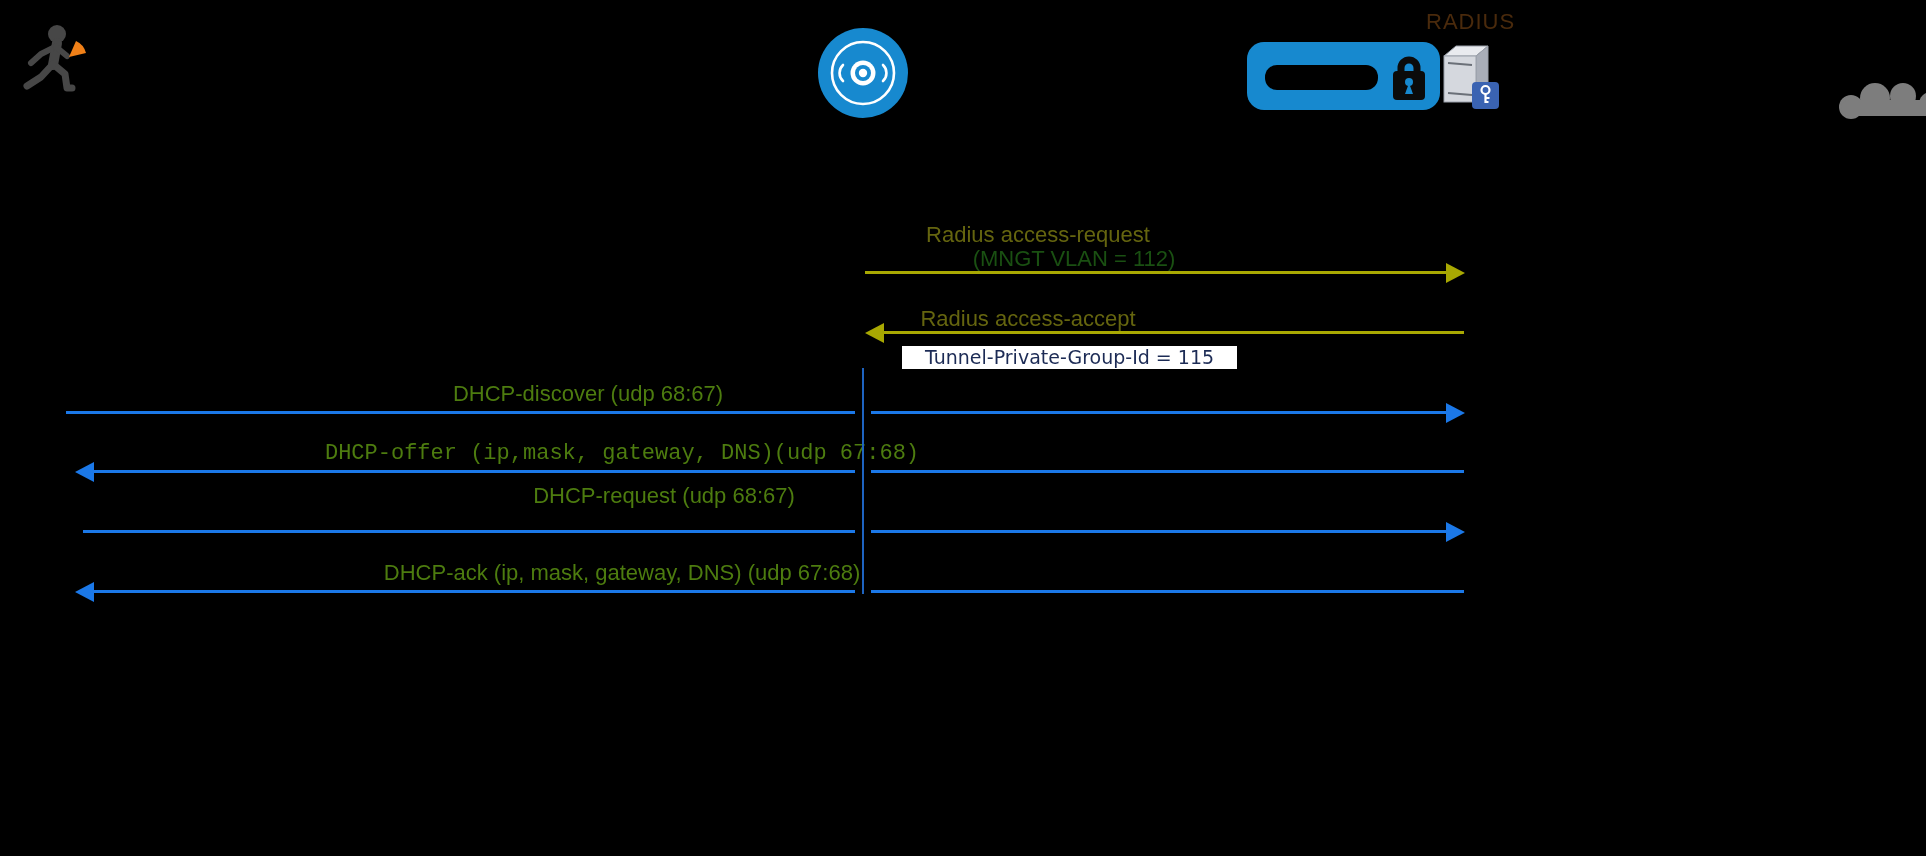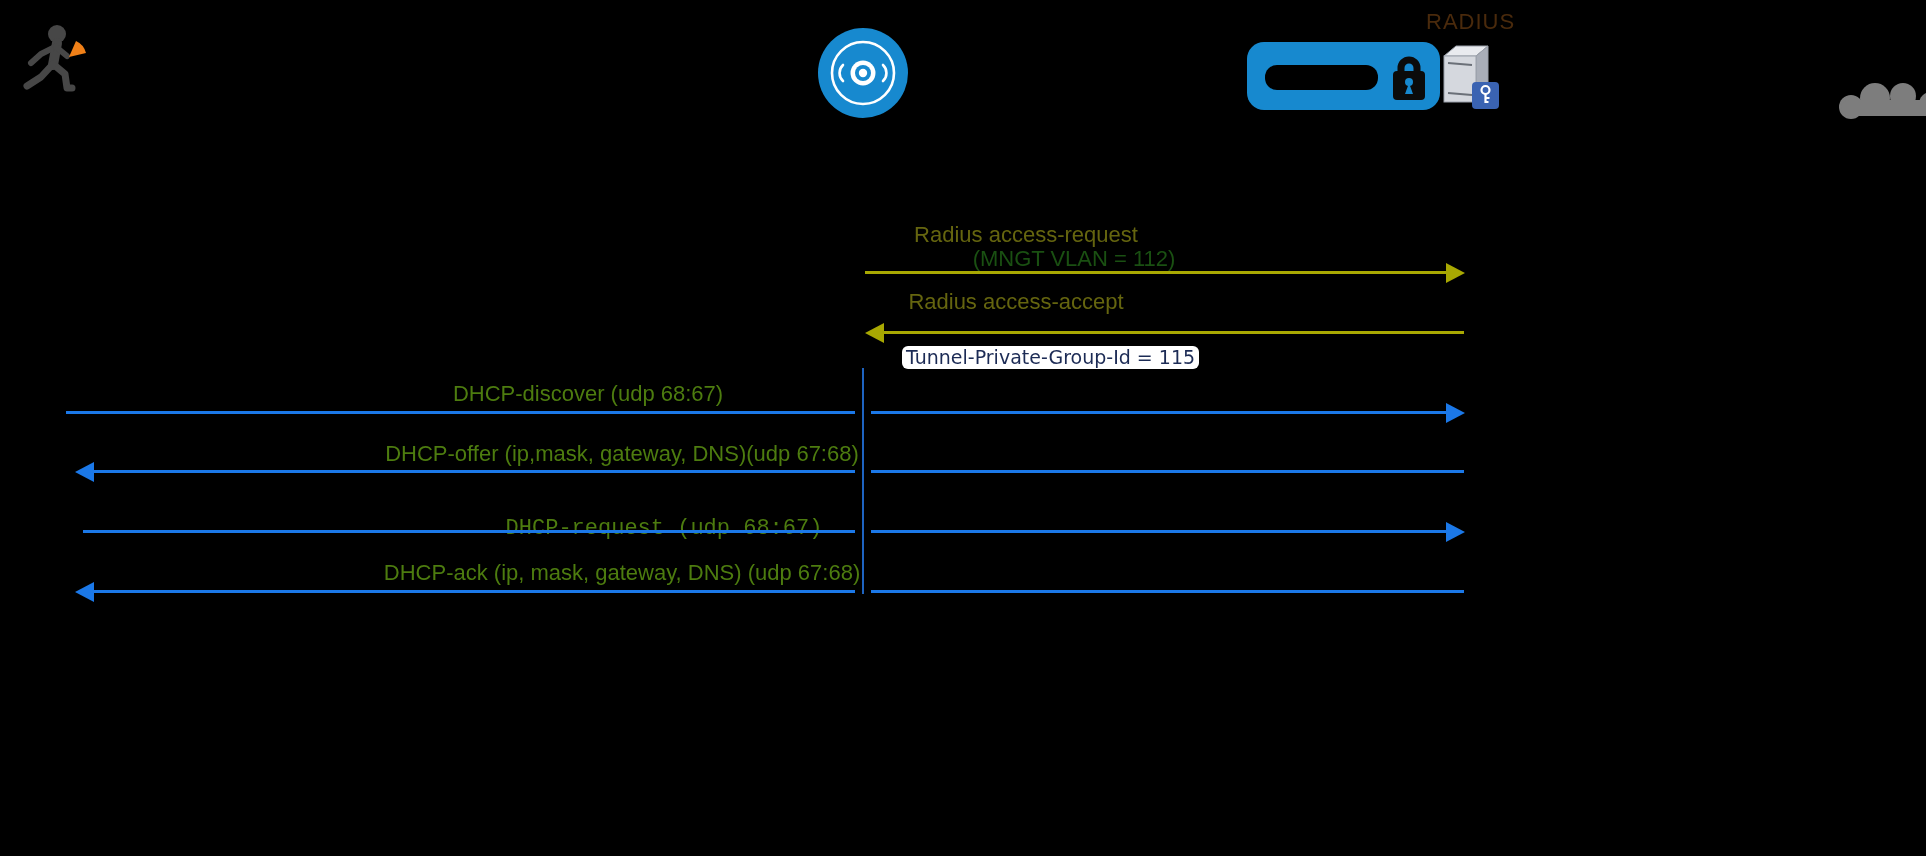--- a/index.html
+++ b/index.html
@@ -2,37 +2,37 @@
 <html><head>
 <meta charset="utf-8">
 <style>
   html,body{margin:0;padding:0;background:#000;}
   #canvas{
     position:relative;width:1926px;height:760px;background:#000;overflow:hidden;
     font-family:"Liberation Sans",sans-serif;
   }
   .abs{position:absolute;}
   .label{position:absolute;white-space:nowrap;font-size:22px;transform:translateX(-50%);}
-  .olive-text{color:#65650f;}
+  .olive-text{color:#65650f;margin-left:12px;}
   .green-text{color:#1a5012;margin-left:48px;}
   .dhcp-text{color:#4d7c0f;}
   .msg-line{position:absolute;height:3px;}
   .olive-line{background:#a8a802;}
   .blue-line{background:#1b78e8;}
   .head-r{position:absolute;width:0;height:0;border-top:10px solid transparent;border-bottom:10px solid transparent;}
   .head-l{position:absolute;width:0;height:0;border-top:10px solid transparent;border-bottom:10px solid transparent;}
   .head-r.olive{border-left:19px solid #a8a802;}
   .head-l.olive{border-right:19px solid #a8a802;}
   .head-r.blue{border-left:19px solid #1b78e8;}
   .head-l.blue{border-right:19px solid #1b78e8;}
   .gap-patch{position:absolute;left:855px;width:16px;height:7px;background:#000;z-index:4;}
   #lifeline{position:absolute;left:862px;top:368px;width:2px;height:226px;background:#1e63c0;z-index:5;}
   #tunnel-note{
     position:absolute;left:902px;top:346px;background:#ffffff;color:#1c2b55;
-    font-family:"DejaVu Sans",sans-serif;font-size:19px;padding:1px 4px;line-height:21px;border-radius:6px;
+    font-family:"DejaVu Sans",sans-serif;font-size:19px;padding:1px 23px;line-height:21px;
   }
   #radius-label{
     position:absolute;left:1426px;top:9px;color:#4a2a0c;font-size:22px;letter-spacing:1px;
   }
   #switch-box{
     position:absolute;left:1247px;top:42px;width:193px;height:68px;background:#1789cf;border-radius:17px;
   }
   #switch-slot{
     position:absolute;left:18px;top:23px;width:113px;height:25px;background:#000;border-radius:12px;
   }
@@ -98,41 +98,41 @@
   </svg>
 
   <div>
     <div class="label olive-text" style="left:1026px;top:222px;">Radius access-request</div>
     <div class="label green-text" style="left:1026px;top:246px;">(MNGT VLAN = 112)</div>
     <div class="msg-line olive-line" style="left:865px;top:271px;width:582px;"></div>
     <div class="head-r olive" style="left:1446px;top:263px;"></div>
   </div>
 
   <div>
-    <div class="label olive-text" style="left:1016px;top:289px;">Radius access-accept</div>
+    <div class="label olive-text" style="left:1016px;top:306px;">Radius access-accept</div>
     <div class="msg-line olive-line" style="left:883px;top:331px;width:581px;"></div>
     <div class="head-l olive" style="left:865px;top:323px;"></div>
   </div>
 
   <div id="tunnel-note">Tunnel-Private-Group-Id = 115</div>
 
   <div>
     <div class="label dhcp-text" style="left:588px;top:381px;">DHCP-discover (udp 68:67)</div>
     <div class="msg-line blue-line" style="left:66px;top:411px;width:1381px;"></div>
     <div class="head-r blue" style="left:1446px;top:403px;"></div>
   </div>
 
   <div>
-    <div class="label dhcp-text" style="left:622px;top:441px;">DHCP-offer (ip,mask, gateway, DNS)(udp 67:68)</div>
+    <div class="label dhcp-text" style="left:622px;top:441px;font-family:Liberation Mono, monospace;">DHCP-offer (ip,mask, gateway, DNS)(udp 67:68)</div>
     <div class="msg-line blue-line" style="left:93px;top:470px;width:1371px;"></div>
     <div class="head-l blue" style="left:75px;top:462px;"></div>
   </div>
 
   <div>
-    <div class="label dhcp-text" style="left:664px;top:516px;font-family:Liberation Mono, monospace;">DHCP-request (udp 68:67)</div>
+    <div class="label dhcp-text" style="left:664px;top:483px;">DHCP-request (udp 68:67)</div>
     <div class="msg-line blue-line" style="left:83px;top:530px;width:1364px;"></div>
     <div class="head-r blue" style="left:1446px;top:522px;"></div>
   </div>
 
   <div>
     <div class="label dhcp-text" style="left:622px;top:560px;">DHCP-ack (ip, mask, gateway, DNS) (udp 67:68)</div>
     <div class="msg-line blue-line" style="left:93px;top:590px;width:1371px;"></div>
     <div class="head-l blue" style="left:75px;top:582px;"></div>
   </div>
 

